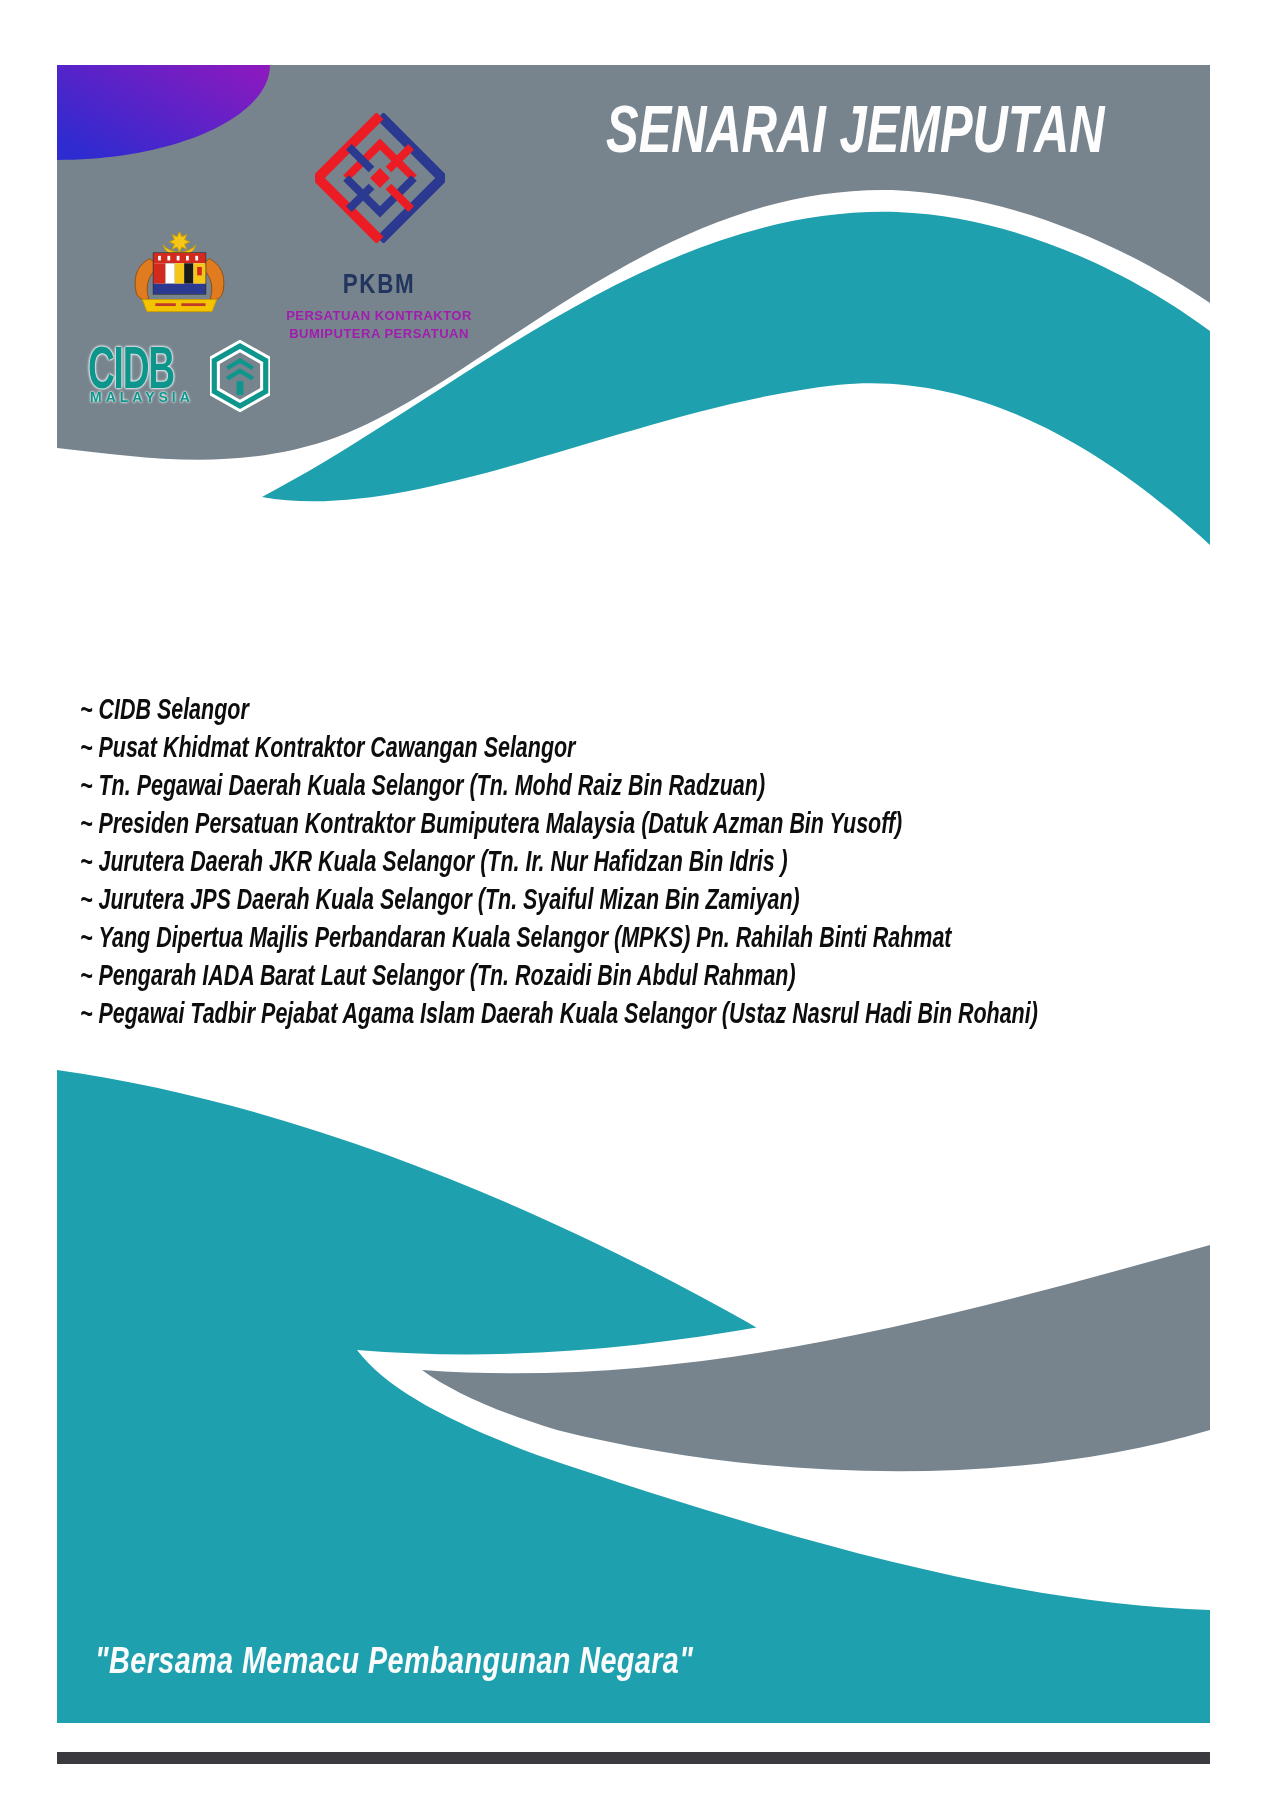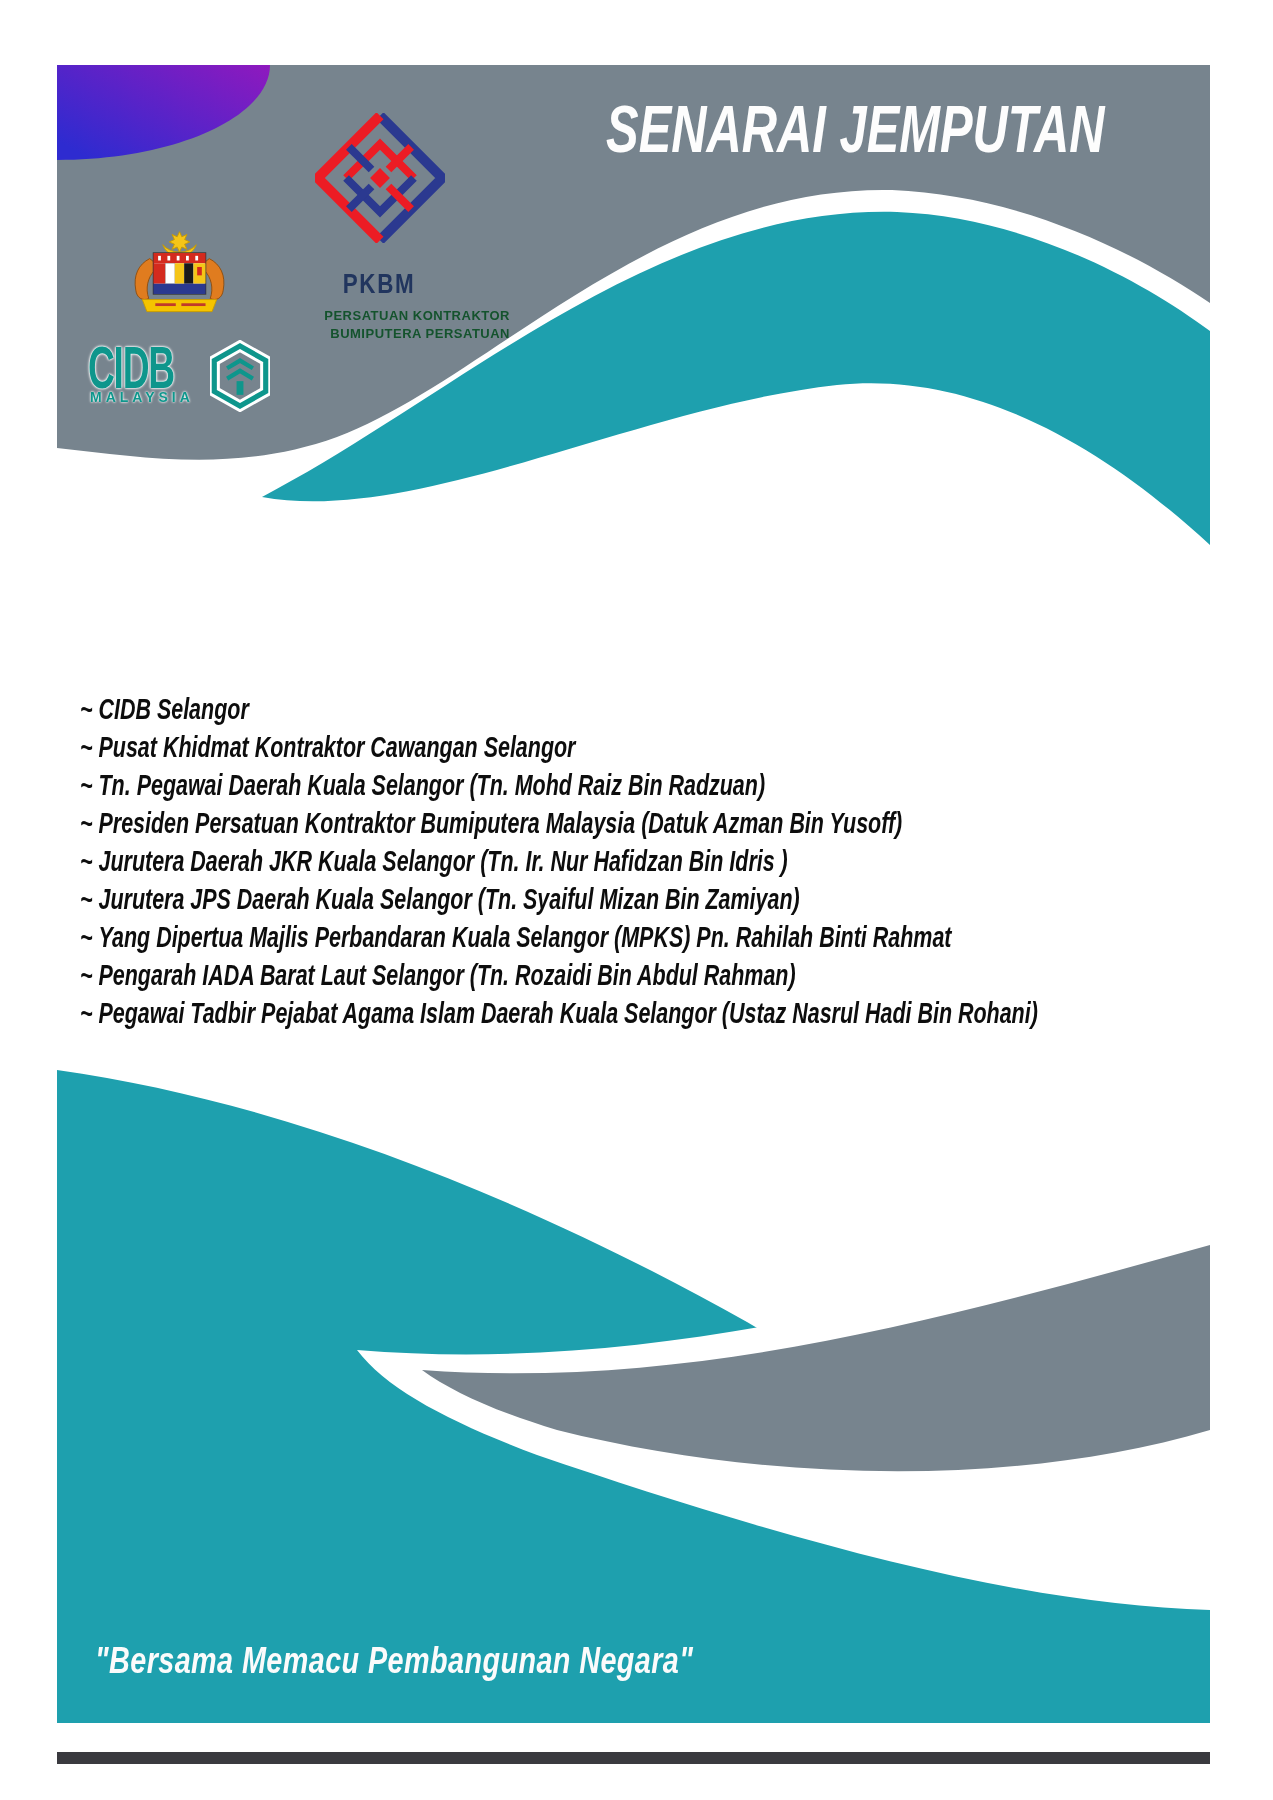--- a/index.html
+++ b/index.html
@@ -35,22 +35,22 @@
 
   
   .pkbm{position:absolute;left:268px;top:110px;width:222px;text-align:center;}
   .pkbm-diamond{position:absolute;left:47px;top:3px;width:130px;height:130px;}
   .pkbm-abbr{
     position:absolute;left:0;top:160px;width:222px;
     font:700 28px/1 "Liberation Sans",sans-serif;color:var(--pkbm-navy);
     letter-spacing:2px;transform:scaleX(.8);transform-origin:center top;
   }
   .pkbm-sub1,.pkbm-sub2{
-    position:absolute;left:-20px;width:262px;text-align:right;
-    font:700 13px/1 "Liberation Sans",sans-serif;color:#14532d;letter-spacing:.5px;
+    position:absolute;left:-20px;width:262px;text-align:center;
+    font:700 13px/1 "Liberation Sans",sans-serif;color:#a21caf;letter-spacing:.5px;
   }
   .pkbm-sub1{top:199px;}
   .pkbm-sub2{top:217px;}
 
   
   .cidb{position:absolute;left:88px;top:338px;width:190px;height:82px;}
   .cidb-word{
     position:absolute;left:0;top:0;
     font:700 60px/1 "Liberation Sans",sans-serif;color:var(--cidb-teal);
     letter-spacing:-2px;transform:scaleX(.62);transform-origin:left top;

